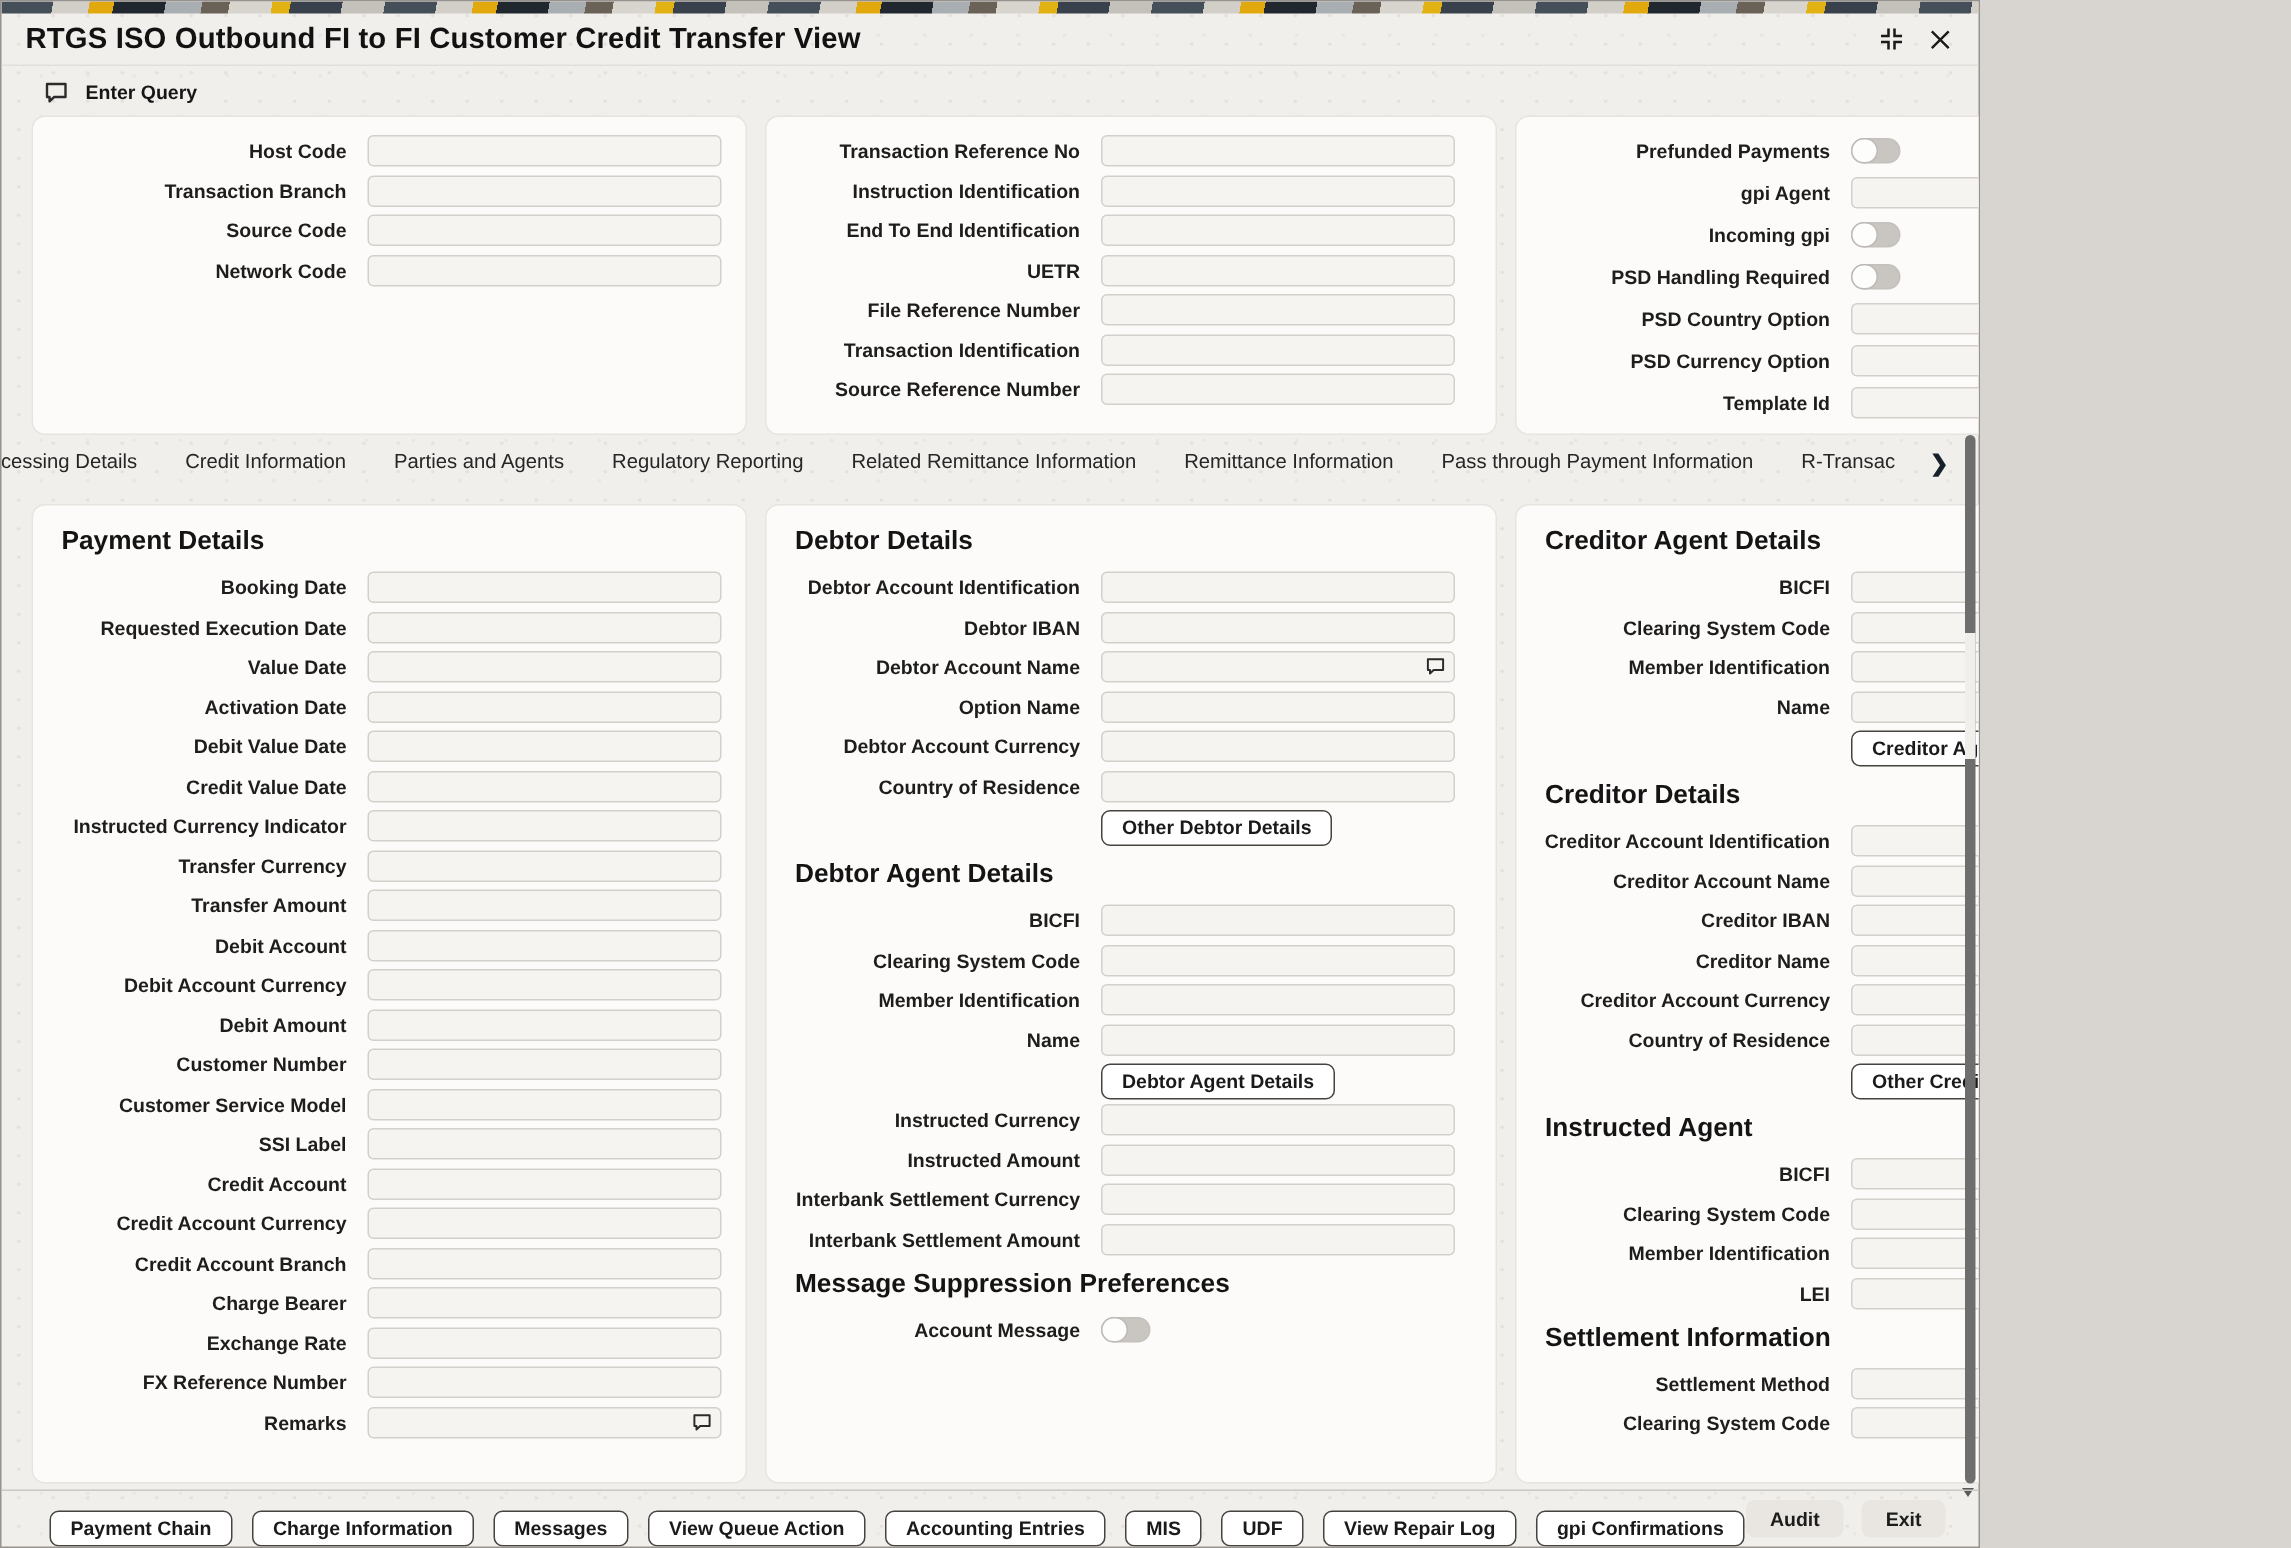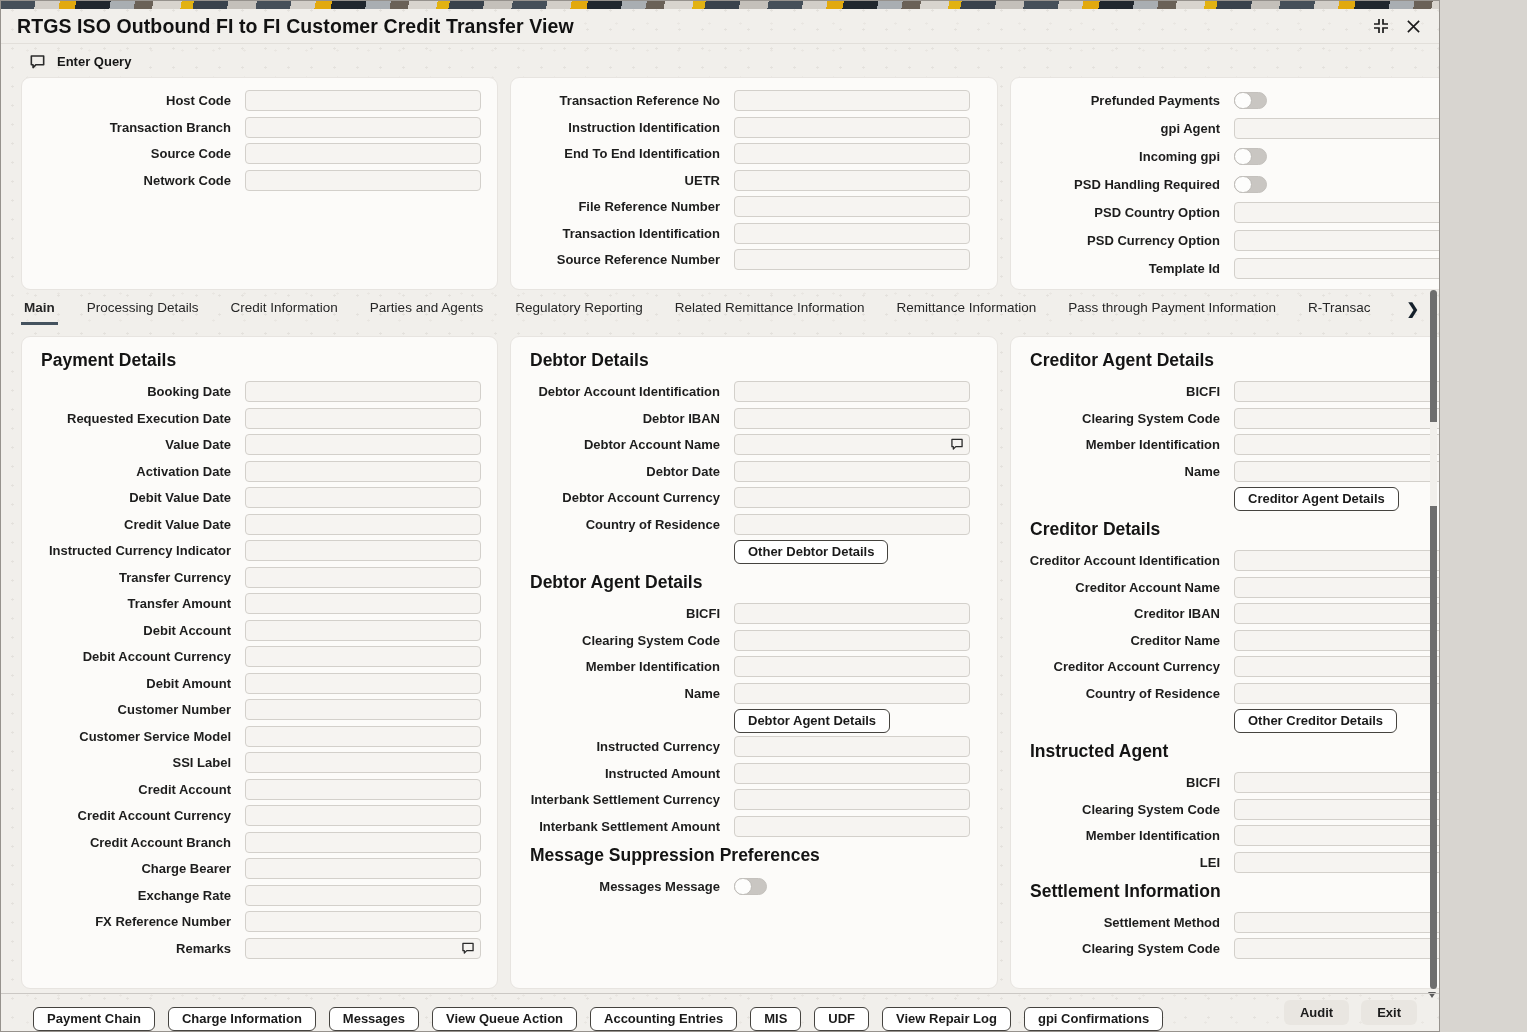--- a/index.html
+++ b/index.html
@@ -1,17 +1,17 @@
 <!DOCTYPE html>
 <html><head>
 <meta charset="utf-8">
 <style>
   html,body{margin:0;padding:0;background:#d8d5d0;font-family:"Liberation Sans",sans-serif;}
   .window{
-    position:relative;width:1440px;height:1032px;box-sizing:border-box;
+    position:relative;width:1320px;height:1032px;box-sizing:border-box;
     border:1px solid #96928d;overflow:hidden;
     background-color:#f1efeb;
     background-image:
       radial-gradient(#e4e1dc 1.1px, transparent 1.5px),
       radial-gradient(#e9e6e1 1px, transparent 1.4px);
     background-size:23px 19px,31px 27px;
     background-position:0 0,11px 9px;
   }
   .camo-strip{height:8px;width:100%;
     background:repeating-linear-gradient(100deg,#454f59 0 34px,#d2cec8 34px 58px,#e2a90e 58px 74px,#20272e 74px 108px,#a9aeb2 108px 132px,#6a6157 132px 150px,#d8d4ce 150px 178px,#e2b212 178px 190px,#39424c 190px 224px,#c4c0ba 224px 252px);
@@ -393,21 +393,21 @@
           <span class="fld-wrap">
             <input class="fld" style="">
             <span class="bubble-ic">
               <svg width="14" height="14" viewBox="0 0 16 16" fill="none" stroke="currentColor" stroke-width="1.5" stroke-linejoin="round">
                 <path d="M2.2 2.8h11.6v8.2H6.6l-2.8 2.7v-2.7H2.2z"></path>
               </svg>
             </span>
           </span>
         </div>
         <div class="form-row">
-          <label class="form-label">Debtor Date</label>
+          <label class="form-label">Option Name</label>
           <span class="fld-wrap">
             <input class="fld" style="">
           </span>
         </div>
         <div class="form-row">
           <label class="form-label">Debtor Account Currency</label>
           <span class="fld-wrap">
             <input class="fld" style="">
           </span>
         </div>
@@ -469,21 +469,21 @@
           </span>
         </div>
         <div class="form-row">
           <label class="form-label">Interbank Settlement Amount</label>
           <span class="fld-wrap">
             <input class="fld" style="">
           </span>
         </div>
         <div class="section-title">Message Suppression Preferences</div>
         <div class="form-row">
-          <label class="form-label">Messages Message</label>
+          <label class="form-label">Account Message</label>
           <span class="toggle"></span>
         </div>
       </section>
     <section class="card panel-c" id="card-creditor">
         <div class="section-title">Creditor Agent Details</div>
         <div class="form-row">
           <label class="form-label">BICFI</label>
           <span class="fld-wrap">
             <input class="fld" style="">
           </span>

